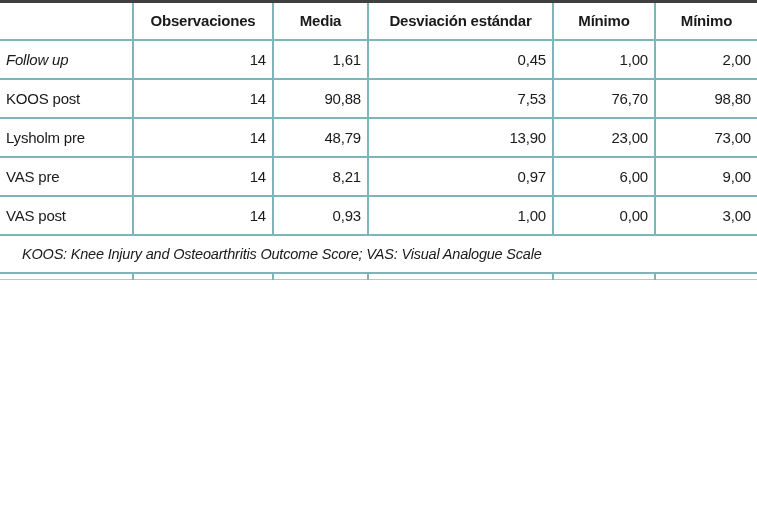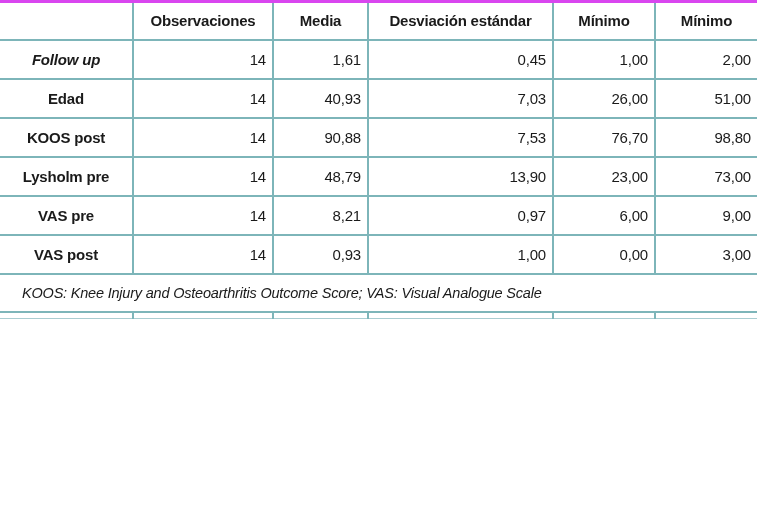--- a/index.html
+++ b/index.html
@@ -12,21 +12,21 @@
     width: 757px;
     height: 517px;
     overflow: hidden;
     background: #ffffff;
     position: relative;
   }
   table.stats {
     width: 757px;
     border-collapse: collapse;
     table-layout: fixed;
-    border-top: 3px solid #d946ef;
+    border-top: 3px solid #404040;
   }
   table.stats col.c-label { width: 133px; }
   table.stats col.c-obs   { width: 140px; }
   table.stats col.c-media { width: 95px; }
   table.stats col.c-desv  { width: 185px; }
   table.stats col.c-min   { width: 102px; }
   table.stats col.c-max   { width: 102px; }
 
   table.stats th, table.stats td {
     border-bottom: 2px solid #7db5b9;
@@ -42,23 +42,22 @@
   table.stats th + th,
   table.stats tr.data-row td + td,
   table.stats tr.partial-row td + td {
     border-left: 2px solid #7db5b9;
   }
   table.stats th {
     font-weight: bold;
     text-align: center;
   }
   td.row-label {
-    text-align: center;
+    text-align: left;
     padding-left: 11px;
-    font-weight: bold;
   }
   td.row-label.italic { font-style: italic; }
   td.num { text-align: right; }
 
   tr.footnote-row td {
     height: 38px;
     font-style: italic;
     font-size: 14.5px;
     text-align: left;
     padding-left: 22px;
@@ -97,28 +96,20 @@
 
     <tr class="data-row">
           <td class="row-label italic">Follow up</td>
           <td class="num">14</td>
           <td class="num">1,61</td>
           <td class="num">0,45</td>
           <td class="num">1,00</td>
           <td class="num">2,00</td>
         </tr>
         <tr class="data-row">
-          <td class="row-label">Edad</td>
-          <td class="num">14</td>
-          <td class="num">40,93</td>
-          <td class="num">7,03</td>
-          <td class="num">26,00</td>
-          <td class="num">51,00</td>
-        </tr>
-        <tr class="data-row">
           <td class="row-label">KOOS post</td>
           <td class="num">14</td>
           <td class="num">90,88</td>
           <td class="num">7,53</td>
           <td class="num">76,70</td>
           <td class="num">98,80</td>
         </tr>
         <tr class="data-row">
           <td class="row-label">Lysholm pre</td>
           <td class="num">14</td>

